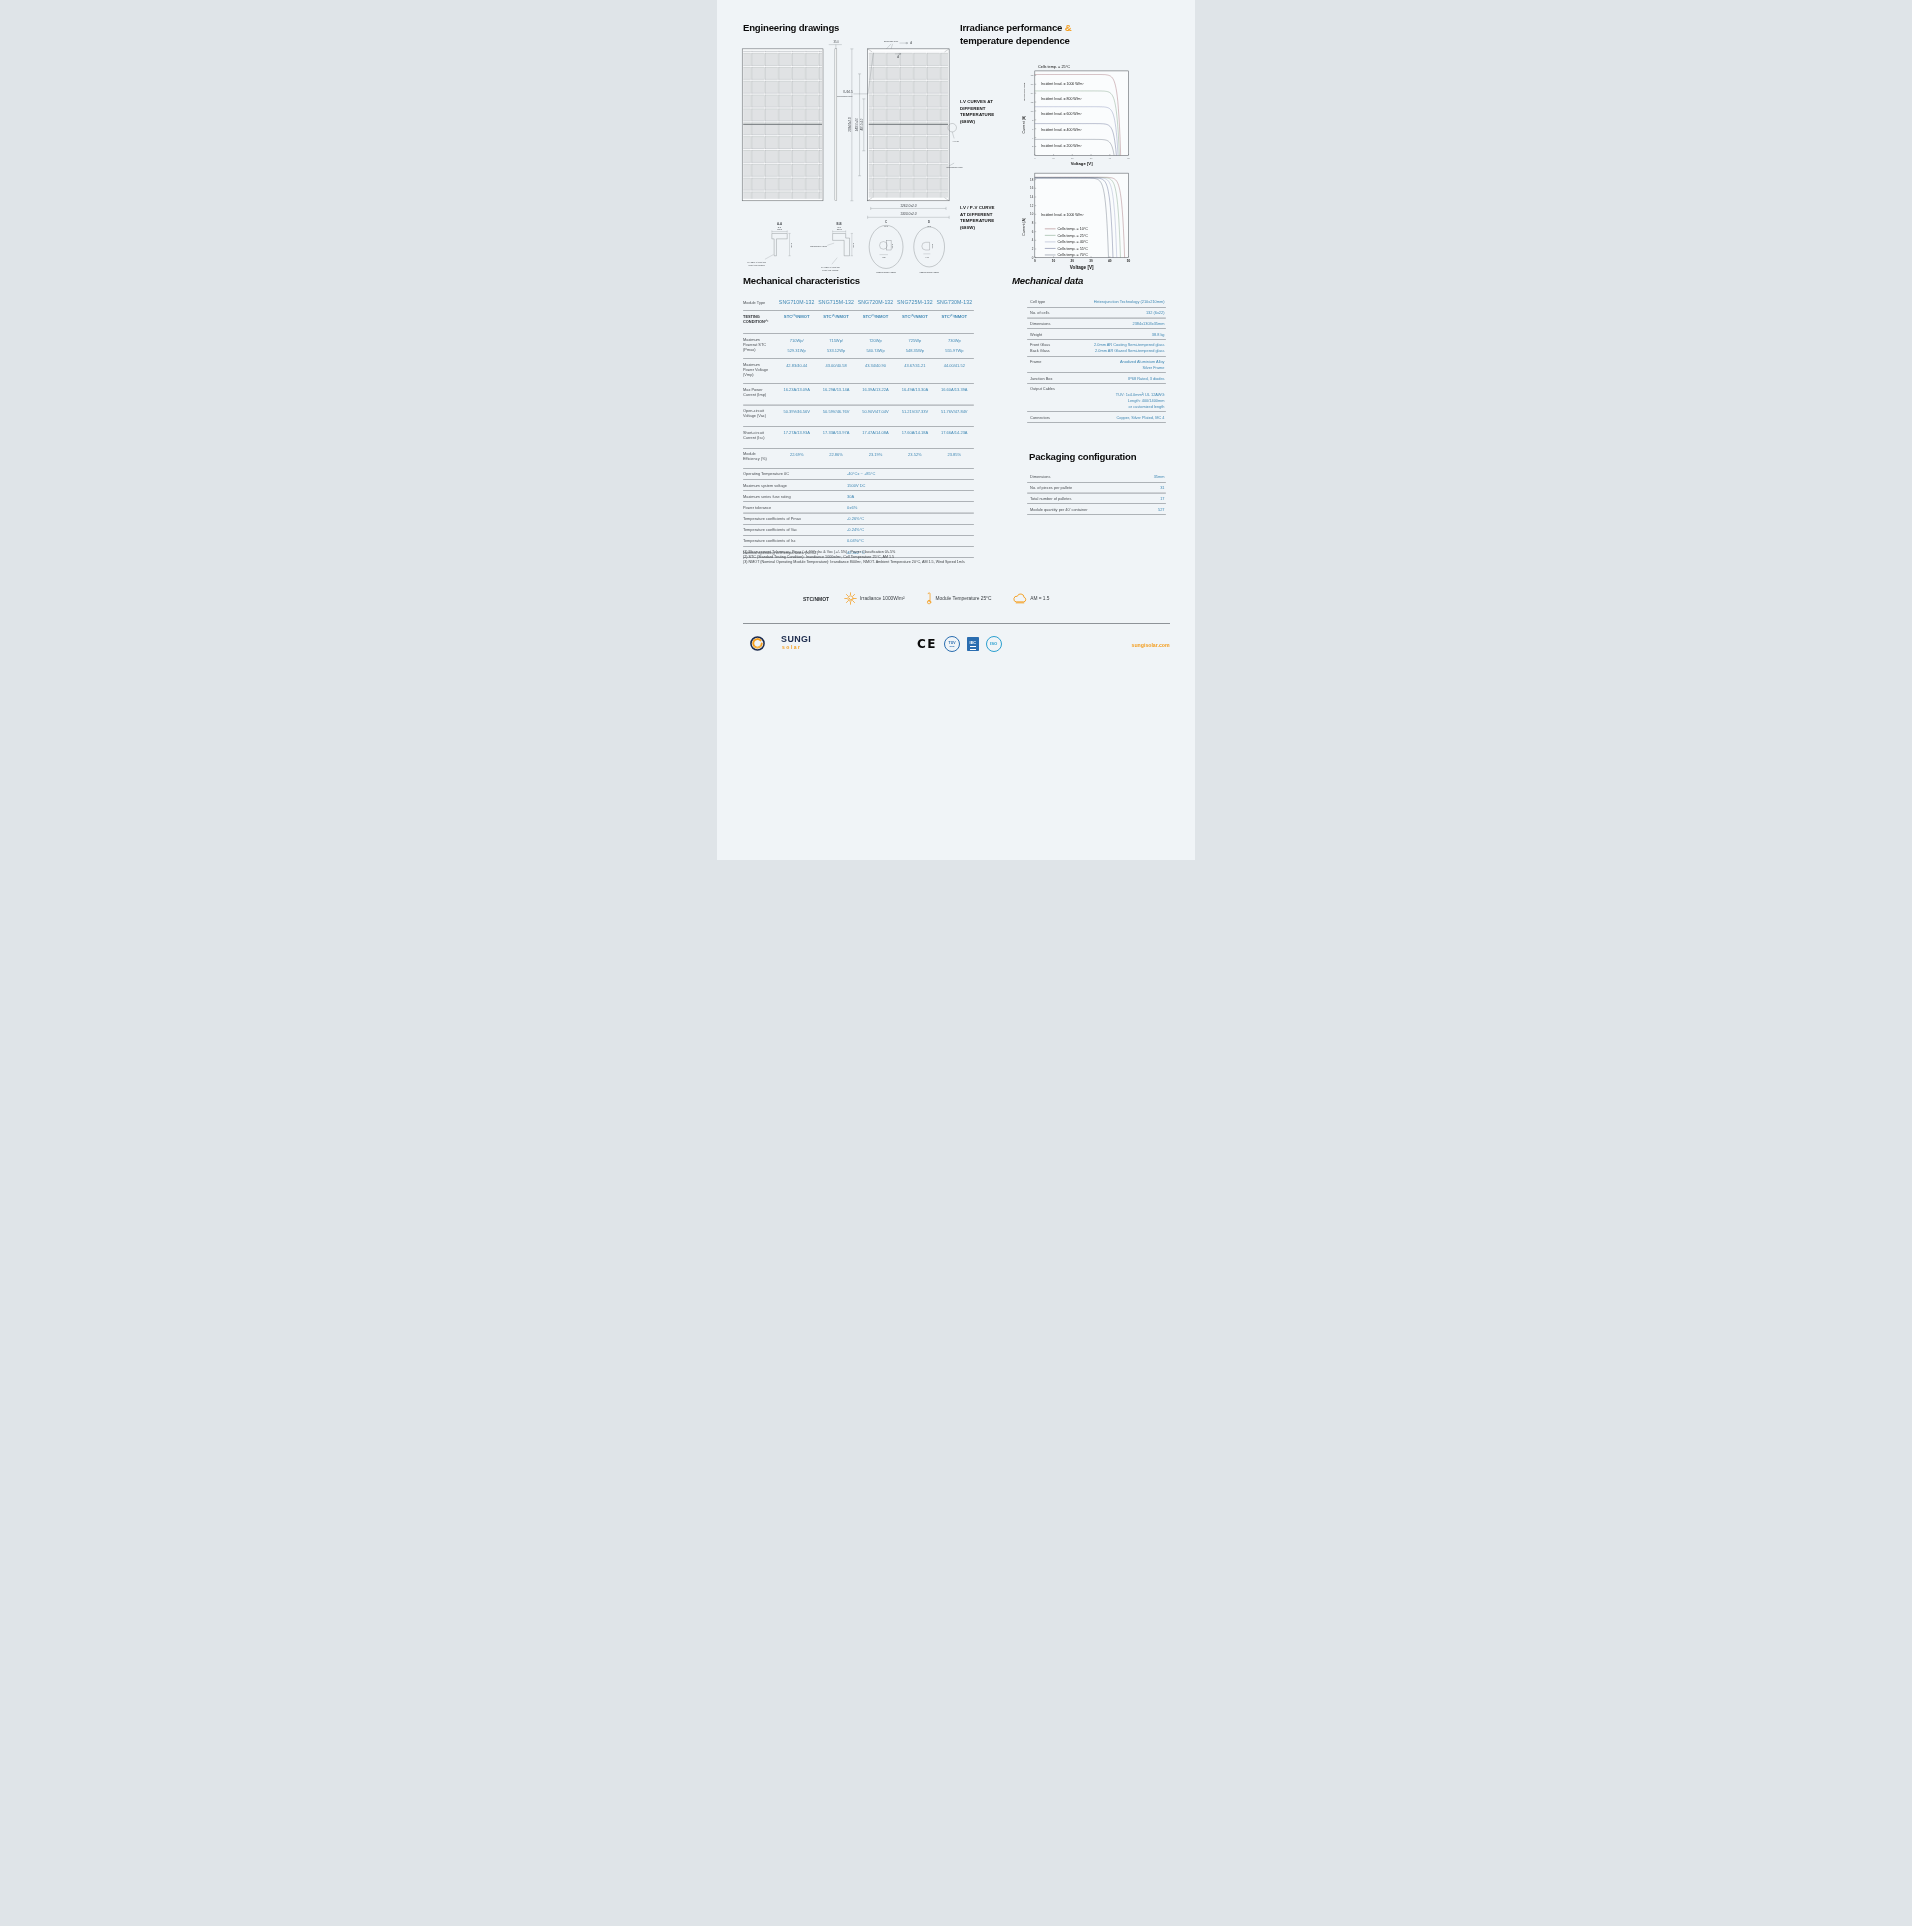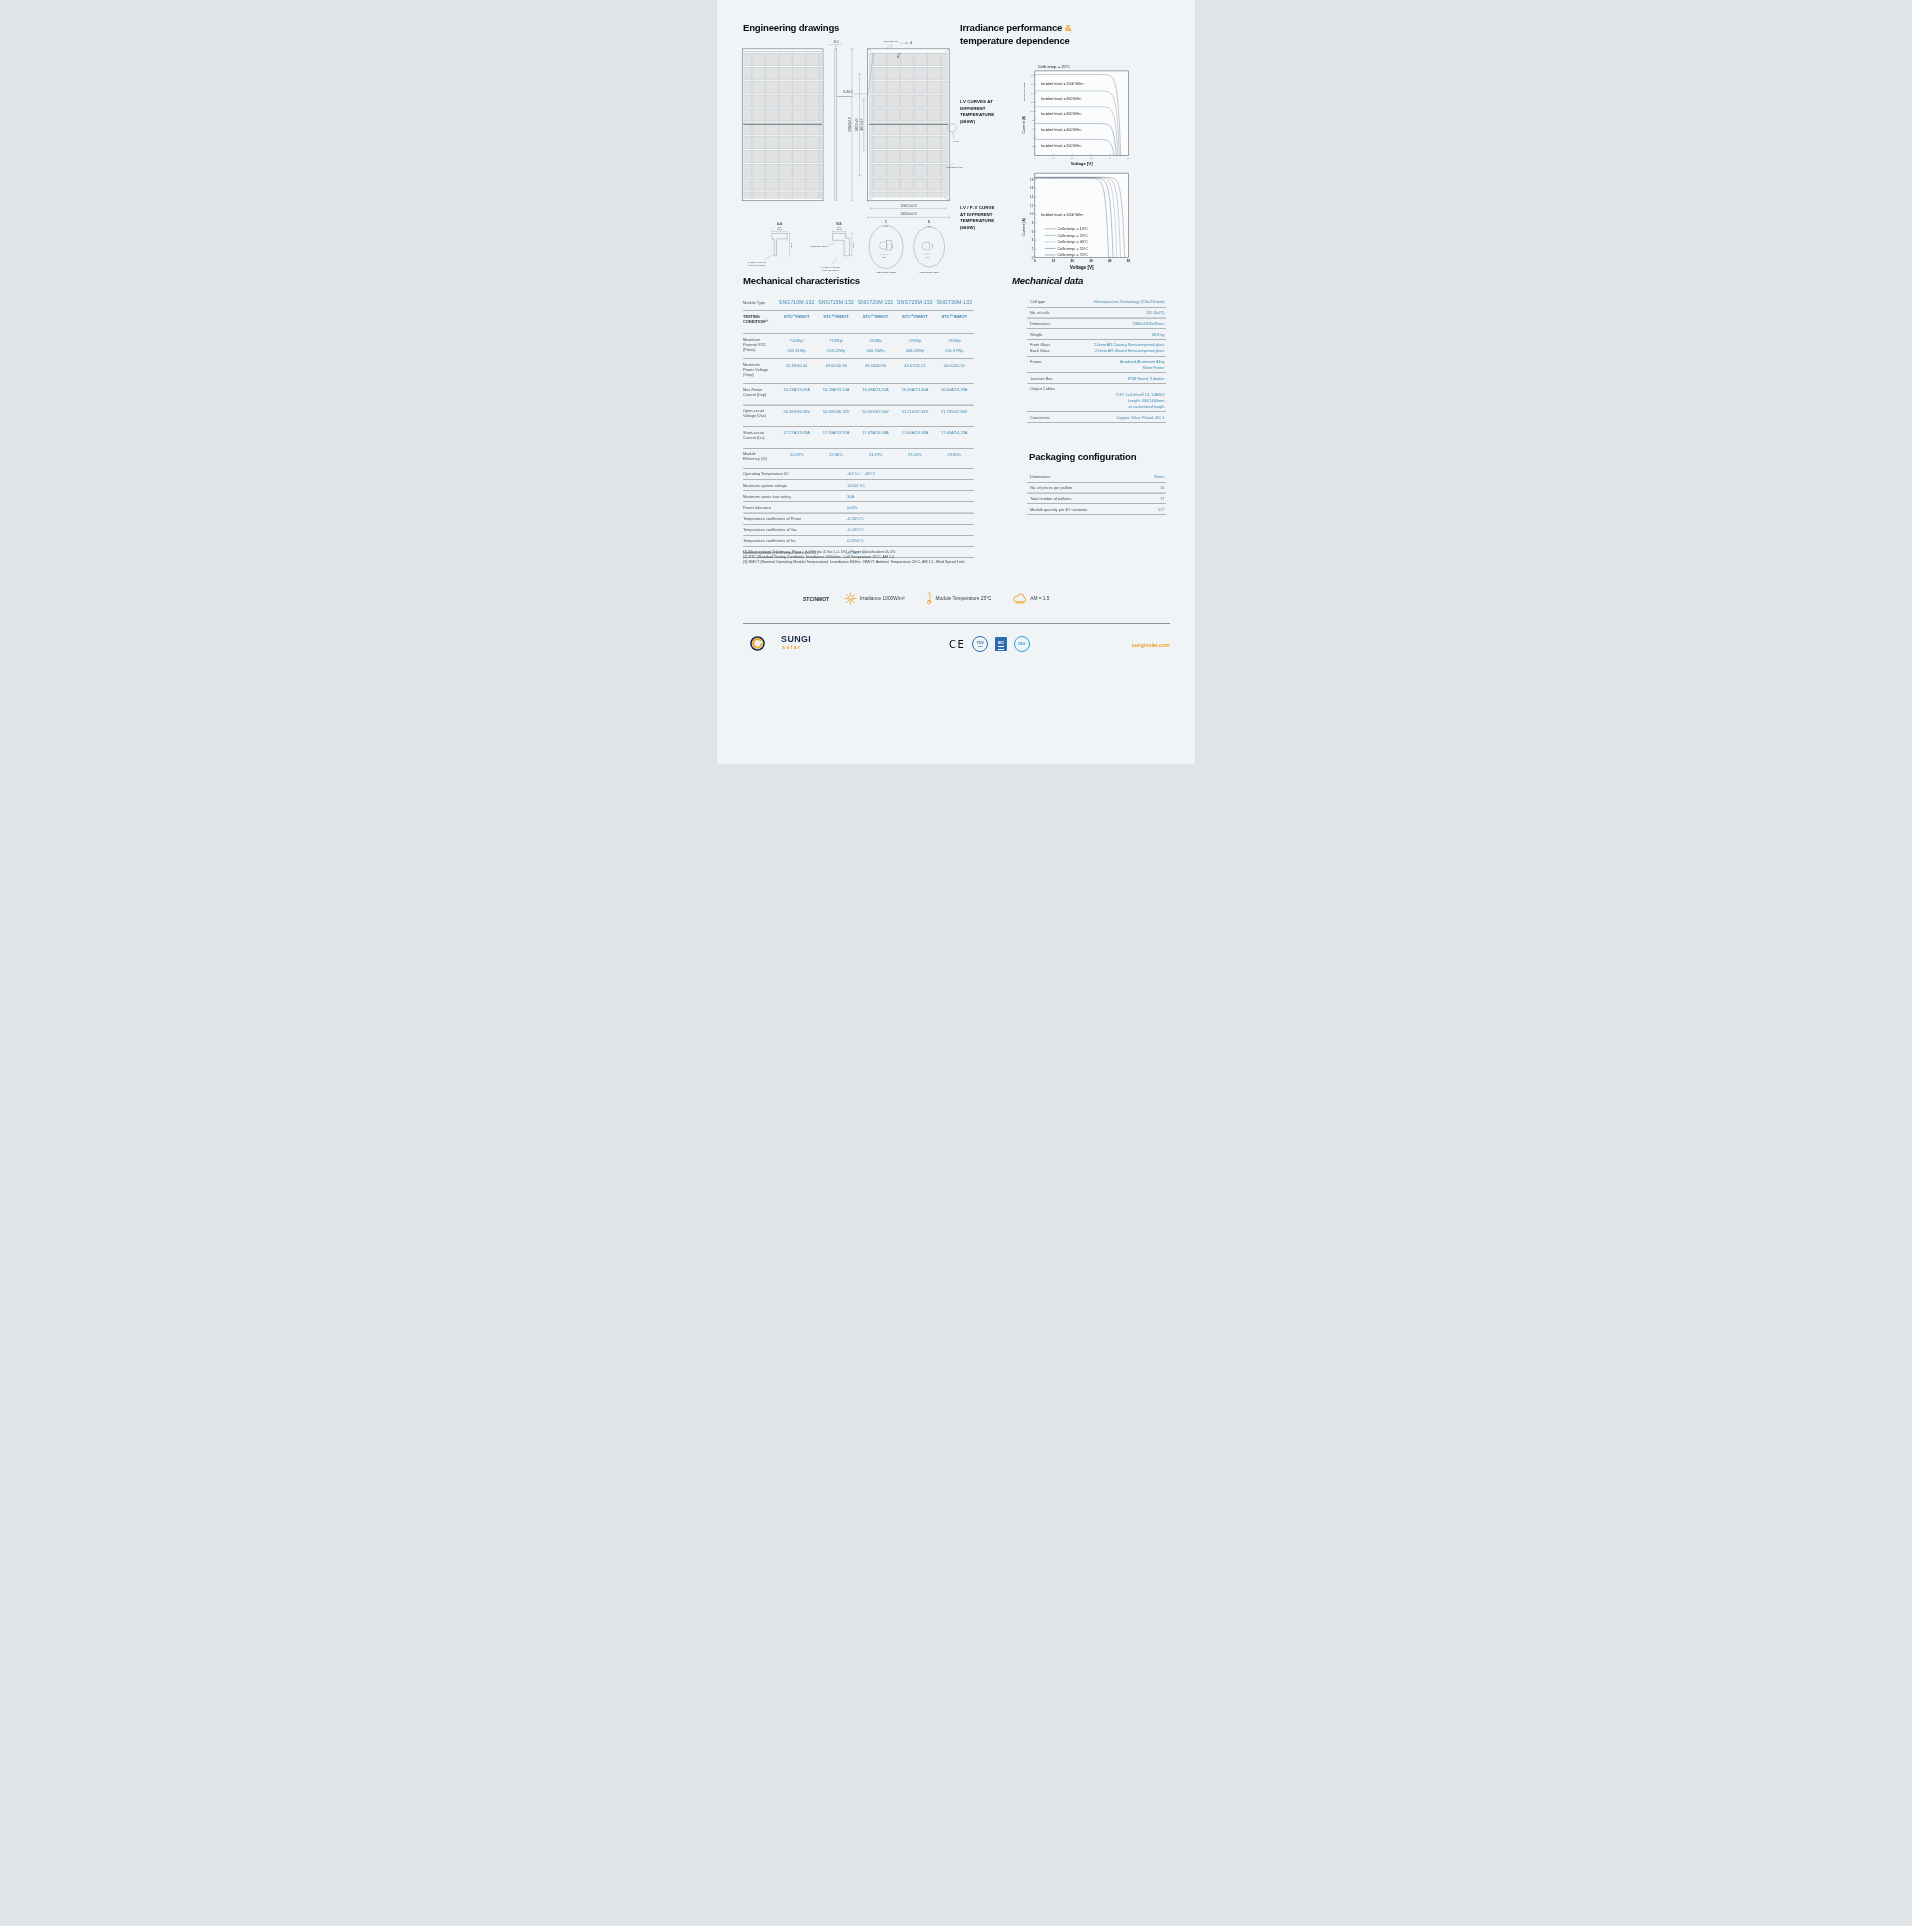--- a/index.html
+++ b/index.html
@@ -1,16 +1,16 @@
 <!DOCTYPE html>
 <html style="font-size:6.2px"><head>
 <meta charset="utf-8">
 <style>
   html,body{margin:0;padding:0;background:#dfe4e8;}
-  .page{position:relative;width:478px;height:764px;margin:0 auto;background:#f0f4f7;
+  .page{position:relative;width:478px;height:860px;margin:0 auto;background:#f0f4f7;
         font-family:"Liberation Sans","DejaVu Sans",sans-serif;color:#3c4045;overflow:hidden;}
   .sec-title{position:absolute;font-size:9.6px;font-weight:700;color:#0c0c0c;letter-spacing:-0.2px;white-space:pre-line;line-height:12.7px;}
   .amp{color:#f49d1d;}
   .chart-side-label{position:absolute;width:62px;font-size:4.4px;font-weight:700;color:#111;line-height:6.5px;letter-spacing:0.1px;white-space:pre-line;}
   svg text{font-family:"Liberation Sans","DejaVu Sans",sans-serif;}
 
   
   .etable{position:absolute;left:26px;top:297px;width:231px;}
   .erow{display:grid;grid-template-columns:34px repeat(5,1fr);align-items:start;padding-top:1.9px;}
   .erow .elabel{font-size:3.9px;color:#4b4f54;white-space:pre-line;line-height:5px;padding-top:0.8px;}
@@ -36,21 +36,21 @@
   .stc-row{position:absolute;left:86px;top:591px;display:flex;align-items:center;gap:3.9px;height:15.4px;}
   .stc-label{font-size:5px;font-weight:700;color:#2c2f33;margin-right:10.8px;}
   .stc-item{display:flex;align-items:center;gap:3.1px;margin-right:17.7px;}
   .stc-item .txt{font-size:4.8px;color:#3c4045;}
   .divider{position:absolute;left:26px;top:623px;width:427px;height:0.8px;background:#8e9398;}
 
   .footer-logo{position:absolute;left:32px;top:635px;display:flex;align-items:flex-start;gap:3.1px;}
   .logo-text .brand{font-size:8.9px;font-weight:800;color:#1c2b4d;letter-spacing:0.4px;line-height:8.5px;padding-left:12px;}
   .logo-text .sub{font-size:5px;font-weight:700;color:#f49d1d;letter-spacing:1.5px;margin-left:13px;}
   .certs{position:absolute;left:200px;top:636px;display:flex;align-items:center;gap:7px;}
-  .ce-mark{font-size:10px;font-weight:400;color:#0b0b0b;letter-spacing:1.5px;font-family:"DejaVu Sans",sans-serif;margin-left:32px;}
+  .ce-mark{font-size:12px;font-weight:700;color:#0b0b0b;letter-spacing:1.5px;font-family:"DejaVu Sans",sans-serif;}
   .badge{display:flex;flex-direction:column;align-items:center;justify-content:center;}
   .tuv{width:14px;height:14px;border:1px solid #2a6db0;border-radius:50%;color:#2a6db0;text-align:center;}
   .tuv .t1{font-size:3.5px;font-weight:800;line-height:3.9px;margin-top:2.3px;}
   .tuv .t2{font-size:2.5px;font-weight:700;line-height:2.7px;}
   .iec{width:11.6px;height:14px;background:#2a6db0;border-radius:0.8px;color:#fff;text-align:center;}
   .iec .t1{font-size:3.9px;font-weight:800;line-height:4.6px;margin-top:2.7px;}
   .iec .bars{width:6.2px;height:1.9px;margin:1.2px auto 0;border-top:0.6px solid #fff;border-bottom:0.6px solid #fff;}
   .iso{width:14px;height:14px;border:1px solid #2ba0d0;border-radius:50%;color:#2ba0d0;text-align:center;position:relative;}
   .iso .t1{font-size:4.2px;font-weight:800;line-height:12px;background:#f0f4f7;}
   .website{position:absolute;right:25.4px;top:642px;font-size:5.2px;font-weight:700;color:#f49d1d;}

